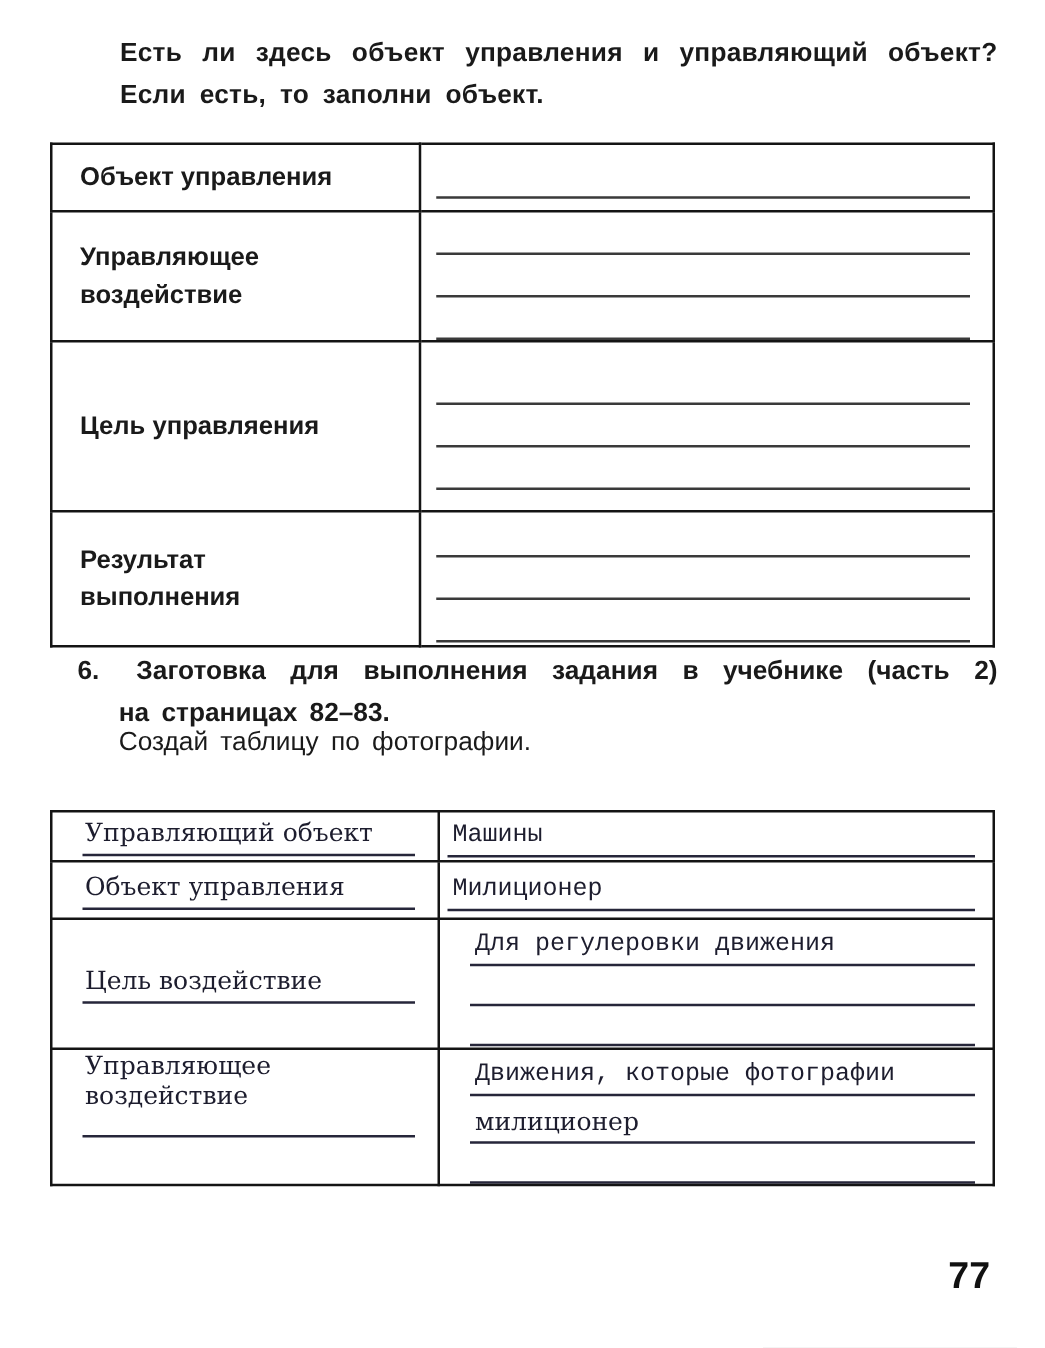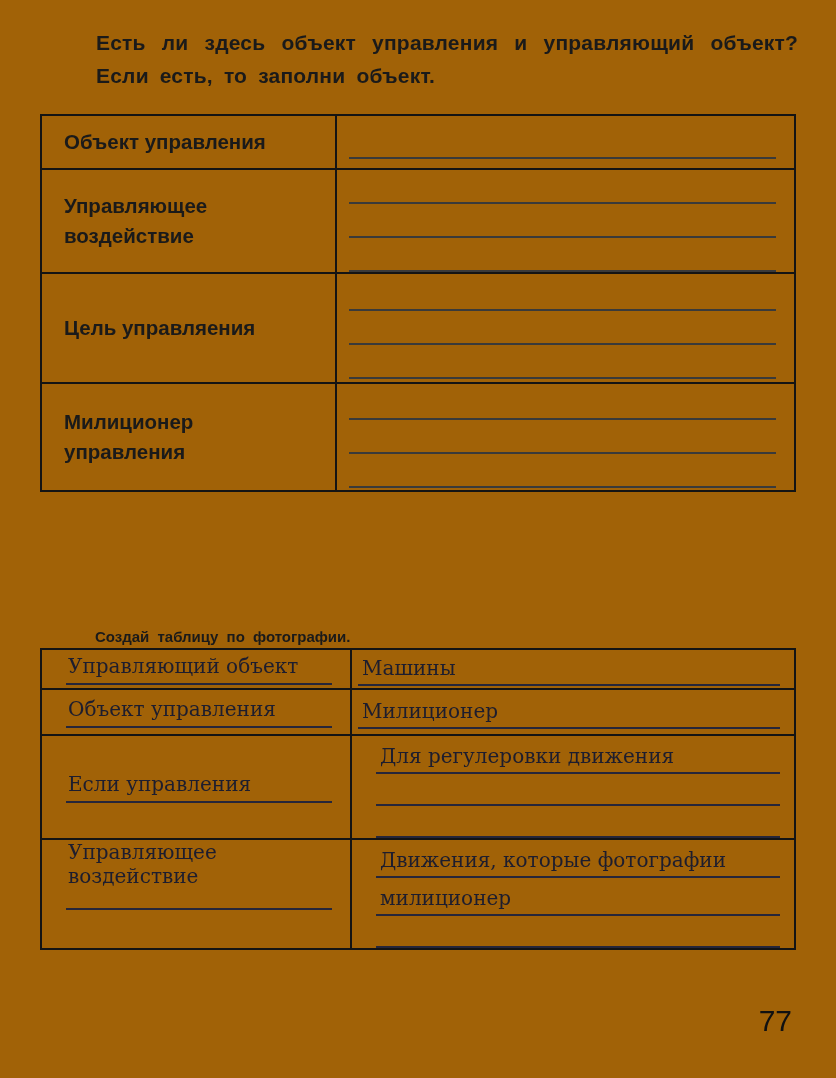--- a/index.html
+++ b/index.html
@@ -1,18 +1,18 @@
 <!DOCTYPE html>
 <html><head>
 <meta charset="utf-8">
 <style>
   html,body { margin:0; padding:0; background:#ececec; }
   .page {
     position:relative; width:836px; height:1078px; margin:0 auto;
-    background:#a16207; overflow:hidden;
+    background:#ffffff; overflow:hidden;
     font-family:"Liberation Sans", sans-serif; color:#1a1a1a;
   }
 
   
   .intro { position:absolute; left:96px; top:26px; width:702px;
            font-size:21px; line-height:33px; font-weight:600; letter-spacing:0.2px;
            word-spacing:5px; }
   .stretch { text-align:justify; text-align-last:justify; }
 
   
@@ -23,41 +23,41 @@
             font-size:20.5px; line-height:30px; vertical-align:middle; }
   .t1 .rc { vertical-align:middle; padding:0 18px 0 12px; }
   .line { border-bottom:2px solid #3a3a3a; height:32px; }
   .blk140 { display:block; width:150px; }
 
   
   .task6 { position:absolute; left:62px; top:520px; width:736px;
            font-size:21px; line-height:34px; font-weight:600; word-spacing:4px; }
   .t6num { font-weight:bold; margin-right:10px; }
   .t6l2 { padding-left:33px; }
-  .subtext { position:absolute; left:95px; top:628px; width:640px;
-             font-size:15px; font-weight:700; word-spacing:4px; }
+  .subtext { position:absolute; left:95px; top:582px; width:640px;
+             font-size:21px; font-weight:400; word-spacing:4px; }
 
   
   .t2 { position:absolute; left:40px; top:648px; width:756px; }
   .t2 td { border:2.5px solid #141414; font-family:"DejaVu Serif", serif;
            font-size:20px; color:#1d1d2e; }
   .t2 .lbl { padding:0 18px 0 24px; }
   .t2 .lbl .ul { display:inline-block; width:100%; box-sizing:border-box;
                  border-bottom:2px solid #26263a; padding:0 4px 5px 2px; }
   .t2 .lbl-gap .ul { padding-bottom:20px; }
   .rt { padding:0 14px 0 6px; }
   .ansline { border-bottom:2px solid #26263a; padding:2px 2px 4px 4px;
              min-height:26px; box-sizing:border-box; margin-top:6px; }
-  .ansline:first-child { margin-top:2px; }
+  .ansline:first-child { margin-top:2px;font-family:Liberation Mono, monospace; }
   .vt { vertical-align:top; padding-top:4px;padding-left:24px; }
   .vm { vertical-align:middle;border-radius:12px; }
 
   
   .pageno { position:absolute; right:44px; bottom:40px;
-            font-size:30px; font-weight:normal; color:#111; }
+            font-size:30px; font-weight:bold; color:#111; }
 </style>
 </head>
 <body>
 
 <div class="page">
 
   <div class="intro">
     <div class="stretch">Есть ли здесь объект управления и управляющий объект?</div>
     <div>Если есть, то заполни объект.</div>
   </div>
@@ -79,43 +79,47 @@
     <tr style="height:96px">
       <td class="lc">
         <span>Управляющее воздействие</span>
       </td>
       <td class="rc">
         <div class="line"></div>
         <div class="line"></div>
         <div class="line"></div>
       </td>
     </tr>
-    <tr style="height:110px">
+    <tr style="height:136px">
       <td class="lc">
         <span>Цель управляения</span>
       </td>
       <td class="rc">
         <div class="line"></div>
         <div class="line"></div>
         <div class="line"></div>
       </td>
     </tr>
     <tr style="height:108px">
       <td class="lc">
-        <span class="blk140">Милиционер управления</span>
+        <span class="blk140">Результат выполнения</span>
       </td>
       <td class="rc">
         <div class="line"></div>
         <div class="line"></div>
         <div class="line"></div>
       </td>
     </tr>
   </tbody>
     </table>
 
+  <div class="task6">
+    <div class="stretch"><span class="t6num">6.</span> <span>Заготовка для выполнения задания в учебнике (часть 2)</span></div>
+    <div class="t6l2">на страницах 82–83.</div>
+  </div>
   <div class="subtext">Создай таблицу по фотографии.</div>
 
   <table class="t2">
     <colgroup>
         <col style="width:310px">
         <col>
       </colgroup>
     <tbody>
         <tr style="height:40px">
       <td class="lbl vm">
@@ -128,21 +132,21 @@
     <tr style="height:46px">
       <td class="lbl vm">
         <span class="ul">Объект управления</span>
       </td>
       <td class="rt vm">
         <div class="ansline"><span>Милиционер</span></div>
       </td>
     </tr>
     <tr style="height:104px">
       <td class="lbl vm">
-        <span class="ul">Если управления</span>
+        <span class="ul">Цель воздействие</span>
       </td>
       <td class="rt vt">
         <div class="ansline"><span>Для регулеровки движения</span></div>
         <div class="ansline"></div>
         <div class="ansline"></div>
       </td>
     </tr>
     <tr style="height:92px">
       <td class="lbl lbl-gap vt">
         <span class="ul">Управляющее воздействие</span>

